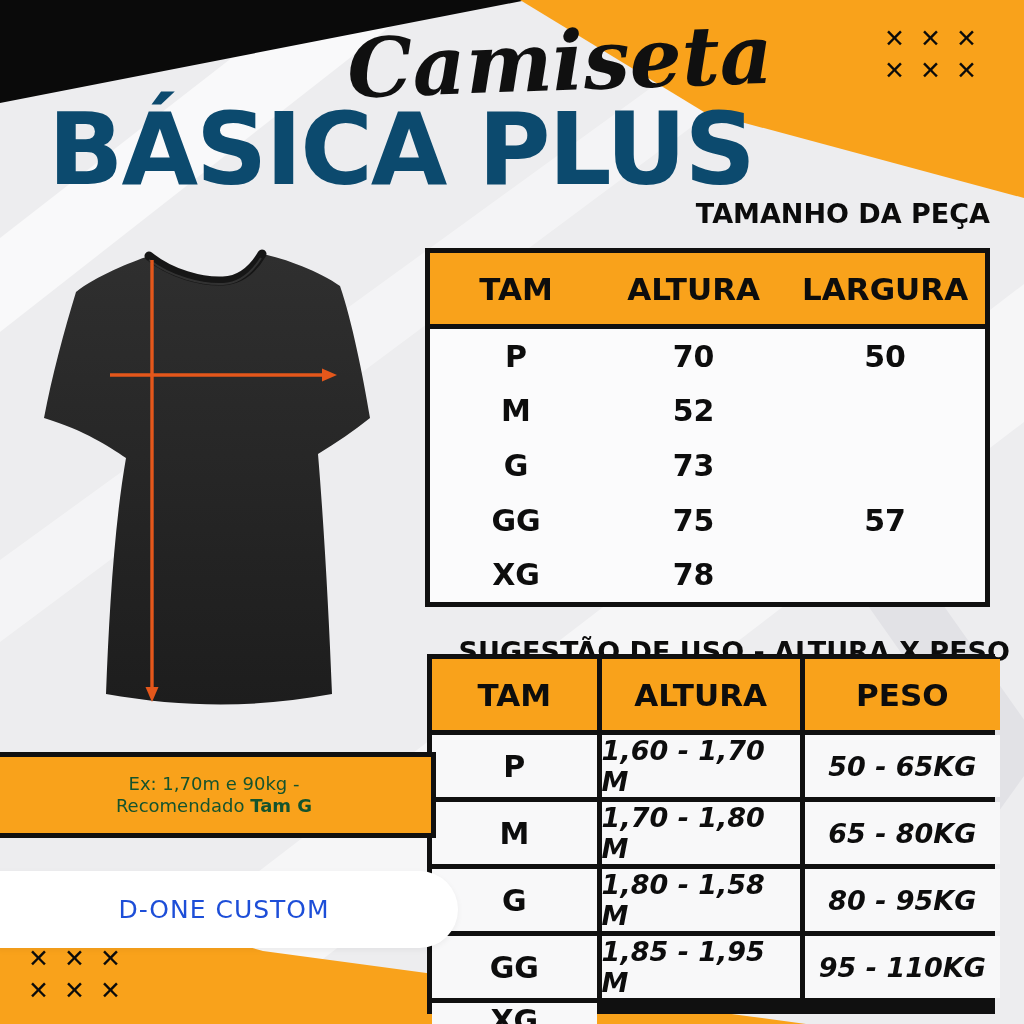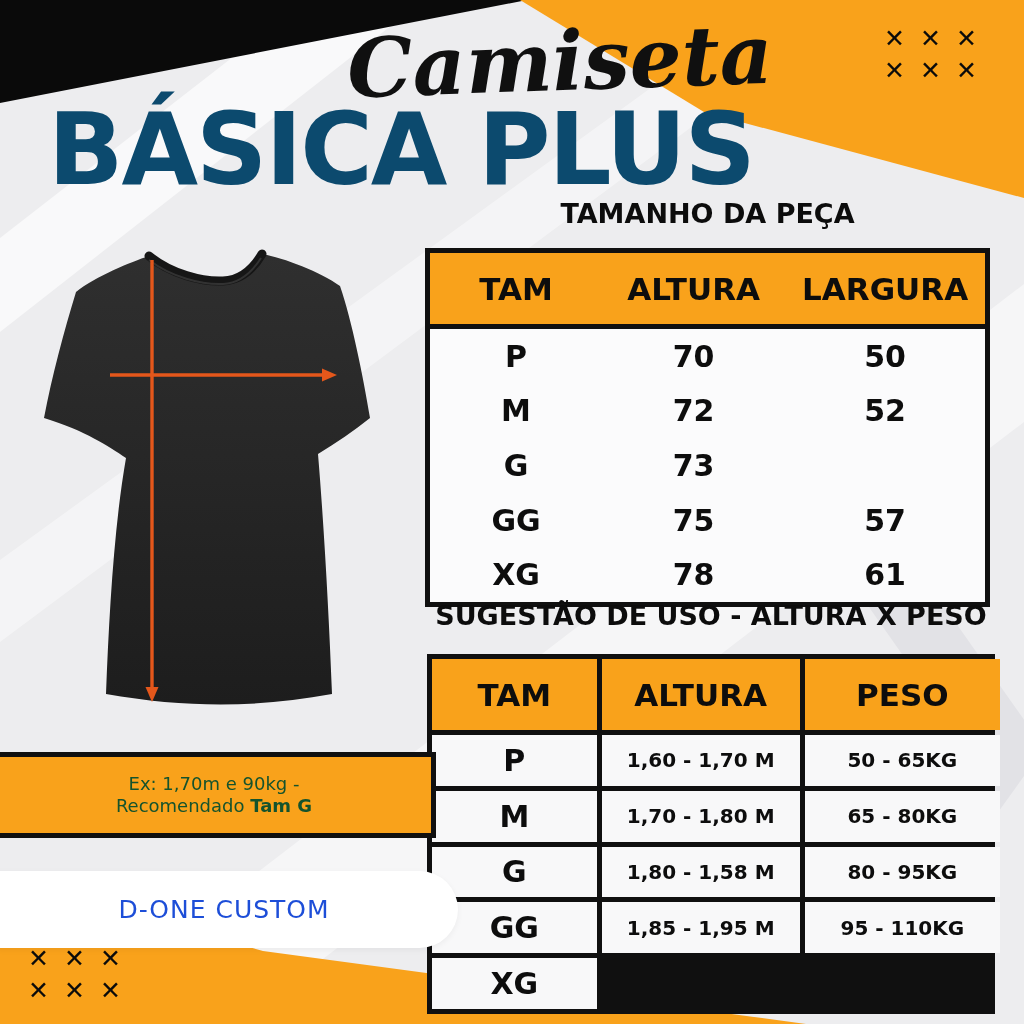--- a/index.html
+++ b/index.html
@@ -27,24 +27,24 @@
   .xgrid{position:absolute;z-index:3;display:grid;grid-template-columns:repeat(3,1fr);
     column-gap:15px;row-gap:7px;}
   .xgrid .x{font-size:25px;font-weight:bold;line-height:1;color:#0b0b0b;}
   .xgrid.top-right{left:884px;top:26px;}
   .xgrid.bottom-left{left:28px;top:946px;}
 
   
   .tshirt-wrap{position:absolute;left:36px;top:246px;z-index:2;}
 
   
-  .section-heading{position:absolute;z-index:3;text-align:center;font-weight:bold;
+  .section-heading{position:absolute;z-index:3;text-align:right;font-weight:bold;
     font-size:27px;letter-spacing:0;color:#0c0c0c;white-space:nowrap;}
   .h-size{left:425px;top:198px;width:565px;}
-  .h-usage{left:412px;top:600px;width:598px;}
+  .h-usage{left:412px;top:636px;width:598px;}
 
   
   .table1{position:absolute;left:425px;top:248px;width:565px;height:359px;z-index:3;
     background:#fbfbfc;border:5px solid #101010;box-sizing:border-box;
     display:flex;flex-direction:column;}
   .table1 .hdr{display:grid;grid-template-columns:31% 33% 36%;align-items:center;
     background:#F9A21B;border-bottom:5px solid #101010;height:71px;flex:0 0 auto;}
   .table1 .hdr span{text-align:center;font-weight:bold;font-size:31px;}
   .table1 .body{flex:1;display:flex;flex-direction:column;}
   .row1{flex:1;display:grid;grid-template-columns:31% 33% 36%;align-items:center;}
@@ -54,21 +54,21 @@
   .table2{position:absolute;left:427px;top:654px;width:568px;height:360px;z-index:3;
     background:#101010;border:5px solid #101010;box-sizing:border-box;
     display:flex;flex-direction:column;gap:5px;}
   .table2 .hdr{display:grid;grid-template-columns:29.5% 35.5% 35%;gap:5px;height:71px;flex:0 0 auto;}
   .table2 .hdr span{background:#F9A21B;display:flex;align-items:center;justify-content:center;
     font-weight:bold;font-size:31px;}
   .row2{flex:1;display:grid;grid-template-columns:29.5% 35.5% 35%;gap:5px;}
   .row2 span{background:#f8f8f9;display:flex;align-items:center;justify-content:center;
     font-weight:bold;}
   .row2 .sz{font-size:30px;}
-  .row2 .rng{font-size:20px;}
+  .row2 .rng{font-size:27px;font-style:italic;}
 
   
   .banner{position:absolute;left:-8px;top:752px;width:444px;height:86px;z-index:3;
     background:#F9A21B;border:5px solid #101010;box-sizing:border-box;
     display:flex;flex-direction:column;align-items:center;justify-content:center;
     line-height:1.25;}
   .banner .bl{font-size:18px;color:#14532d;}
   .banner .bold{font-weight:bold;}
 
   
@@ -149,36 +149,34 @@
       <span>LARGURA</span>
     </div>
     <div class="body">
       <div class="row1">
         <span>P</span>
         <span>70</span>
         <span>50</span>
       </div>
       <div class="row1">
         <span>M</span>
-        <span>72</span>
         <span>52</span>
       </div>
       <div class="row1">
         <span>G</span>
         <span>73</span>
       </div>
       <div class="row1">
         <span>GG</span>
         <span>75</span>
         <span>57</span>
       </div>
       <div class="row1">
         <span>XG</span>
         <span>78</span>
-        <span>61</span>
       </div>
     </div>
   </div>
 
   <div class="section-heading h-usage">SUGESTÃO DE USO - ALTURA X PESO</div>
 
   <div class="table2">
     <div class="hdr">
       <span>TAM</span>
       <span>ALTURA</span>

